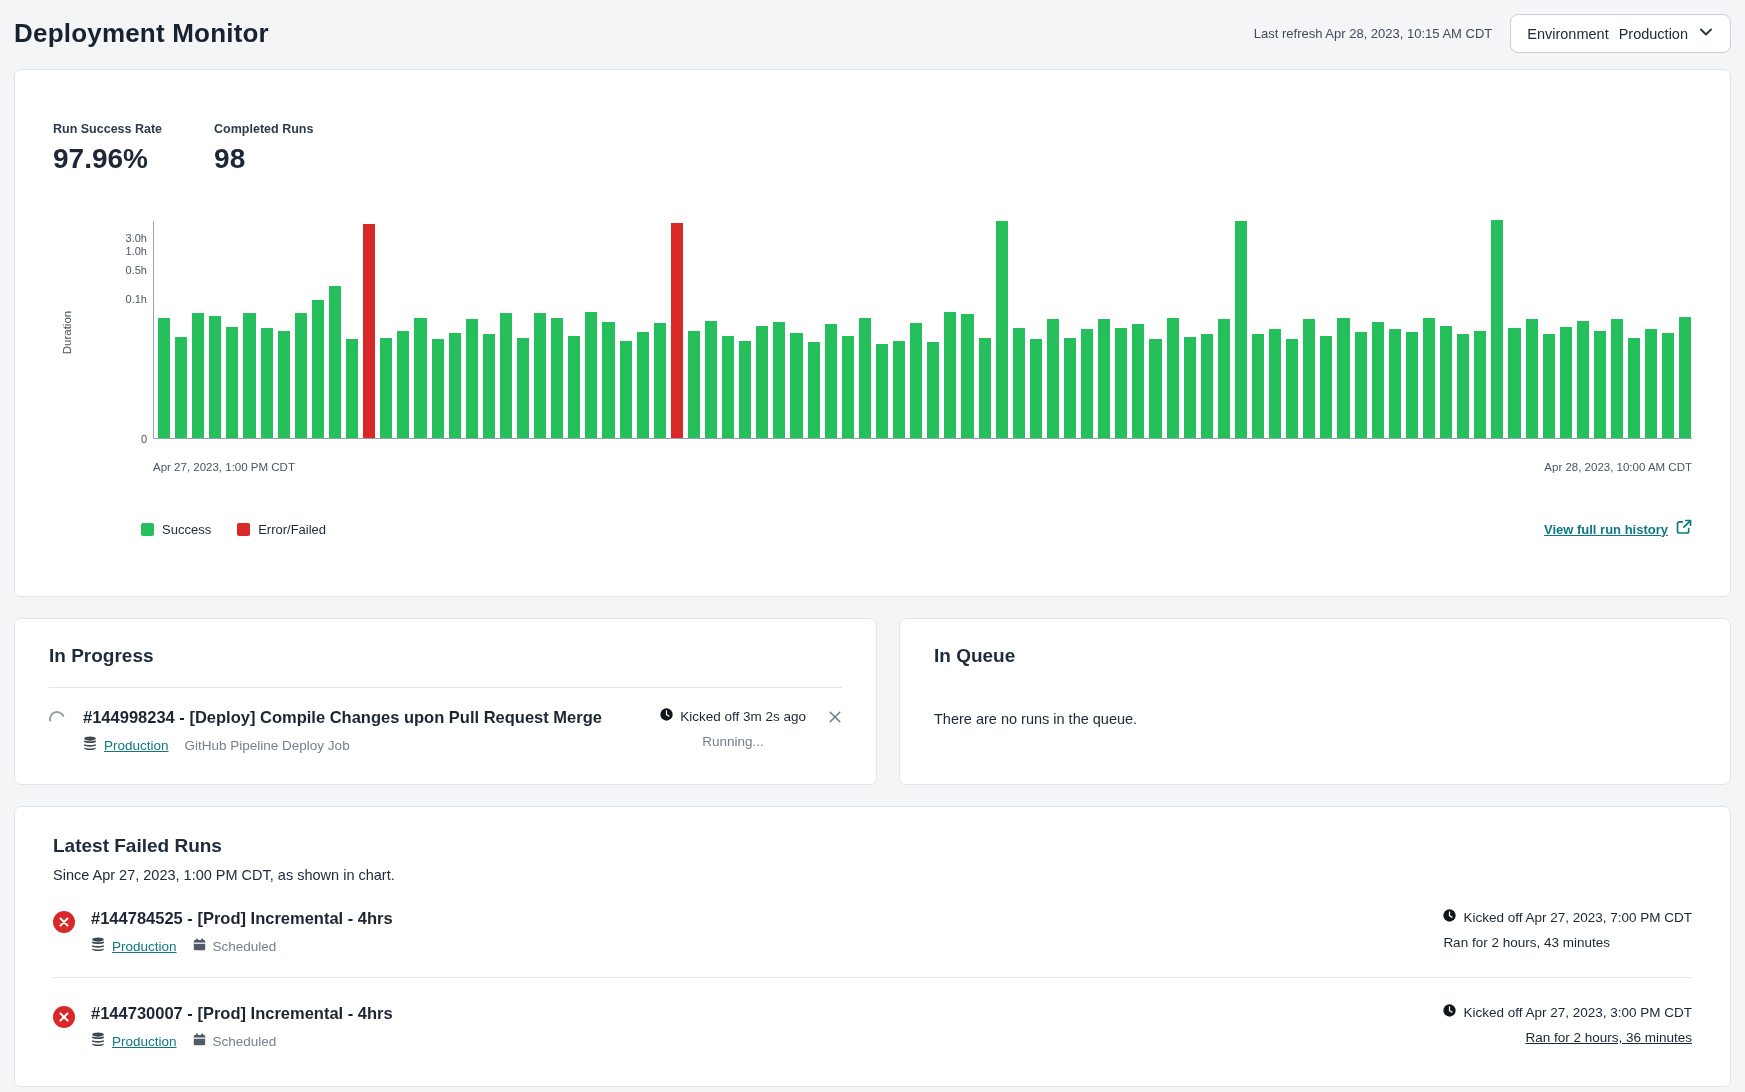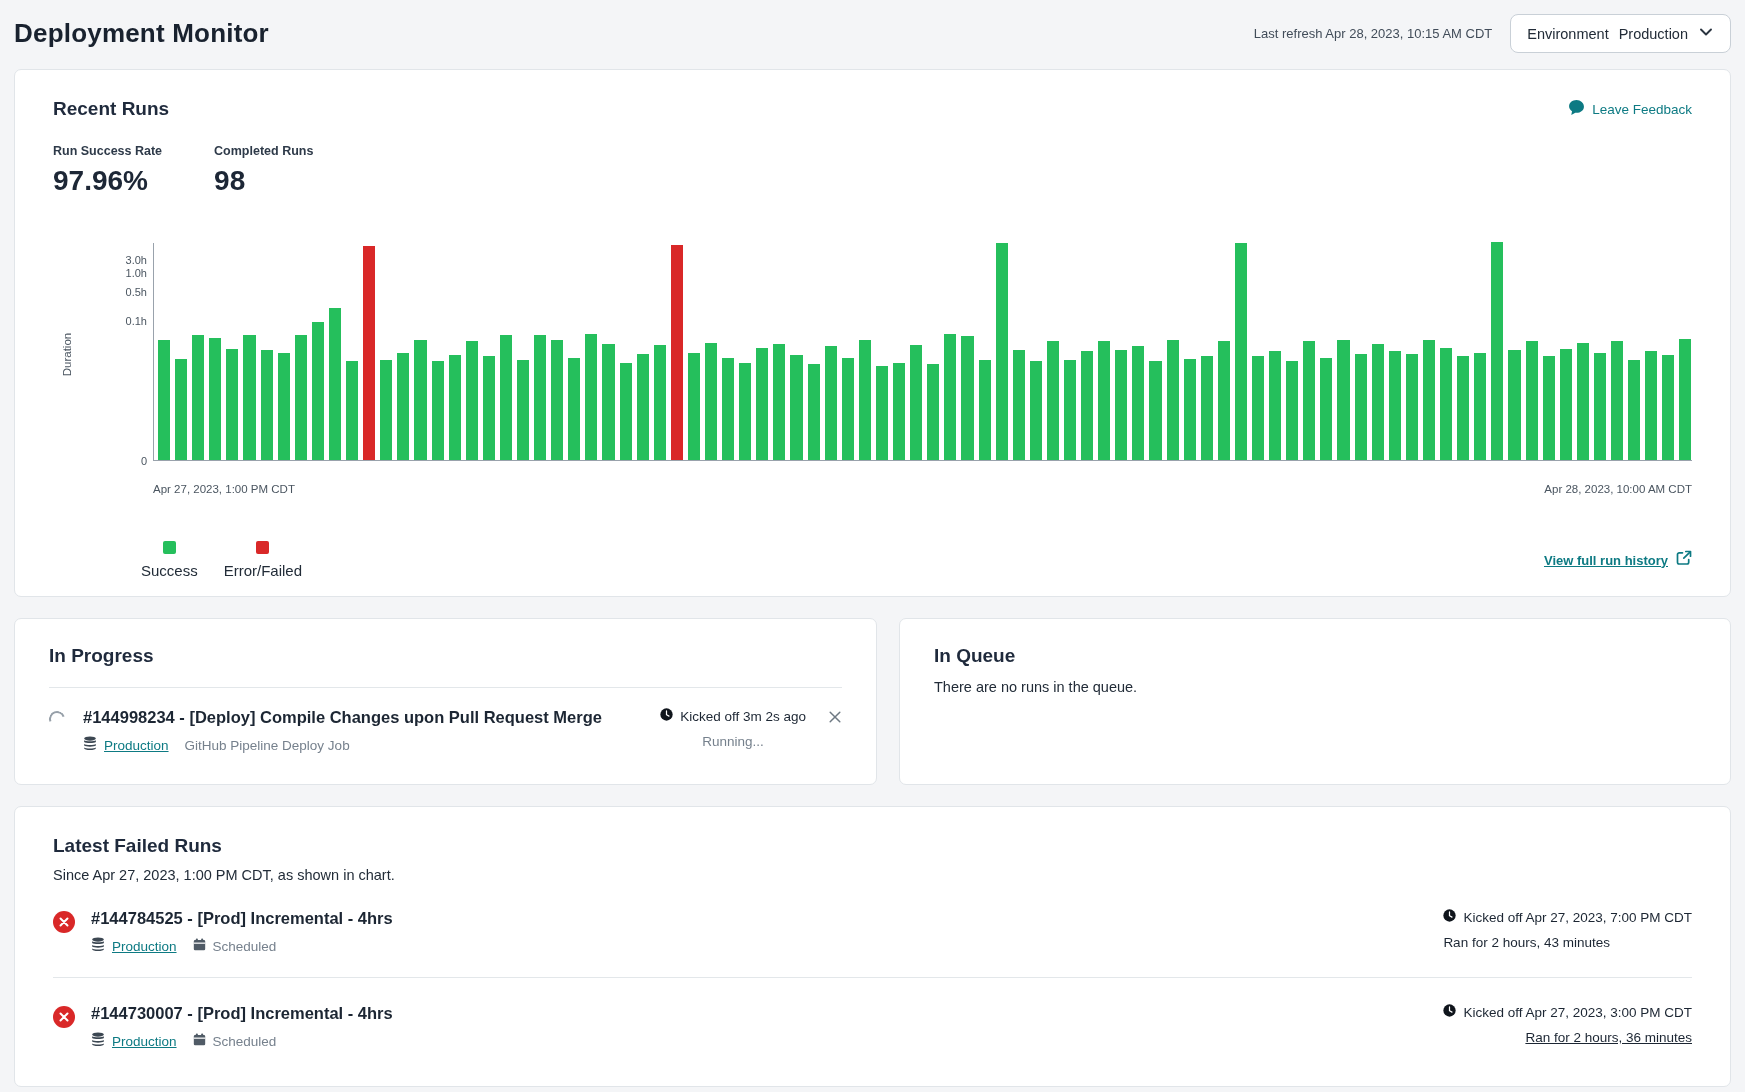--- a/index.html
+++ b/index.html
@@ -52,21 +52,21 @@
   .plot-wrap {
     flex: 1; position: relative; height: 218px;
     border-left: 1px solid #99a2ac; border-bottom: 1px solid #99a2ac;
   }
   .plot { position: absolute; inset: 0; display: flex; align-items: flex-end; gap: 5px; padding-left: 4px; }
   .bar { flex: 1; background: var(--green, #25bf5c); }
   .bar.failed { background: var(--red, #d92828); }
   .x-labels { display: flex; justify-content: space-between; margin-left: 100px; margin-top: 22px; font-size: 11.5px; color: #4a5560; }
   .chart-footer { display: flex; align-items: center; justify-content: space-between; margin-top: 46px; }
   .legend { display: flex; align-items: center; gap: 26px; margin-left: 88px; }
-  .legend-item { display: flex; align-items: center; gap: 8px; font-size: 15px; color: #222c38; flex-direction: column; }
+  .legend-item { display: flex; align-items: center; gap: 8px; font-size: 13px; color: #222c38; }
   .legend-swatch { width: 13px; height: 13px; border-radius: 2px; display: inline-block; }
   .history-link { display: flex; align-items: center; gap: 8px; cursor: pointer; }
   .history-link .link-text { color: #0d7a83; font-size: 13px; font-weight: bold; text-decoration: underline; margin-left: 28px; }
 
   
   .mid-row { display: flex; gap: 22px; }
   .in-progress { flex: 0 0 863px; min-height: 167px; padding: 26px 34px 26px 34px; }
   .in-queue { flex: 1; min-height: 167px; padding: 26px 34px; }
   .divider { border: none; border-top: 1px solid #e3e7ea; margin-top: 20px; }
   .run-item { display: flex; margin-top: 20px; }
@@ -79,21 +79,21 @@
   .run-title { font-size: 16.5px; font-weight: bold; color: #1c2633; }
   .run-meta { display: flex; align-items: center; gap: 16px; margin-top: 9px; }
   .meta-pair { display: flex; align-items: center; gap: 7px; }
   .env-link { color: #0d7a83; font-size: 13.5px; text-decoration: underline; cursor: pointer; }
   .muted { color: #76818d; font-size: 13.5px; }
   .run-right { display: flex; align-items: flex-start; gap: 22px; }
   .kicked-block { text-align: right; }
   .kicked-line { display: flex; align-items: center; gap: 7px; font-size: 13.5px; color: #1c2633; justify-content: flex-end; }
   .status-line { margin-top: 10px; text-align: center; }
   .close-btn { cursor: pointer; margin-top: 2px; }
-  .queue-empty { margin-top: 12px; font-size: 14.5px; color: #222c38; }
+  .queue-empty { margin-top: 44px; font-size: 14.5px; color: #222c38; }
 
   
   .latest-failed { padding: 28px 38px 36px 38px; min-height: 270px; }
   .lf-subtitle { margin-top: 10px; font-size: 14.5px; color: #222c38; }
   .failed-row { display: flex; align-items: flex-start; margin-top: 26px; }
   .fail-badge {
     width: 22px; height: 22px; border-radius: 50%; background: #d92828;
     display: flex; align-items: center; justify-content: center; flex: 0 0 22px; margin-top: 2px;
   }
   .failed-row .run-main { margin-left: 16px; }
@@ -114,31 +114,20 @@
         <span>
           <svg width="16" height="16" viewBox="0 0 16 16" fill="none" stroke="#2a3440" stroke-width="1.9" stroke-linecap="round" stroke-linejoin="round">
               <path d="M3 5.5 8 10.5 13 5.5"></path>
             </svg>
         </span>
       </div>
     </div>
   </div>
 
   <div class="card recent-runs">
-    <div class="rr-head">
-      <div class="card-heading">Recent Runs</div>
-      <div class="teal-link">
-        <span>
-          <svg width="17" height="17" viewBox="0 0 16 16" fill="#0d7a83">
-              <path d="M8 1C4.1 1 1 3.6 1 6.8c0 1.9 1.1 3.6 2.8 4.7L3.1 15l3.8-2.1c.4 0 .7.1 1.1.1 3.9 0 7-2.6 7-5.8S11.9 1 8 1z"></path>
-            </svg>
-        </span>
-        <span>Leave Feedback</span>
-      </div>
-    </div>
 
     <div class="stats-row">
       <div class="stat">
         <div class="stat-label">Run Success Rate</div>
         <div class="stat-value">97.96%</div>
       </div>
       <div class="stat">
         <div class="stat-label">Completed Runs</div>
         <div class="stat-value">98</div>
       </div>

